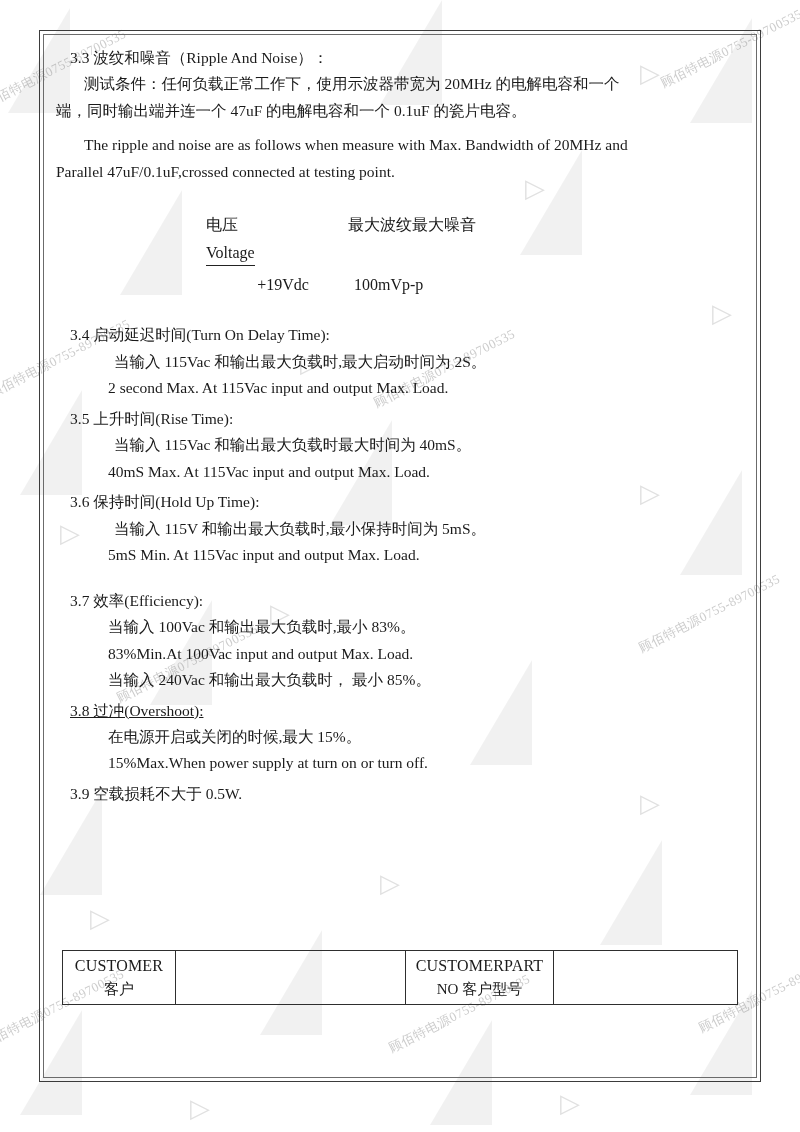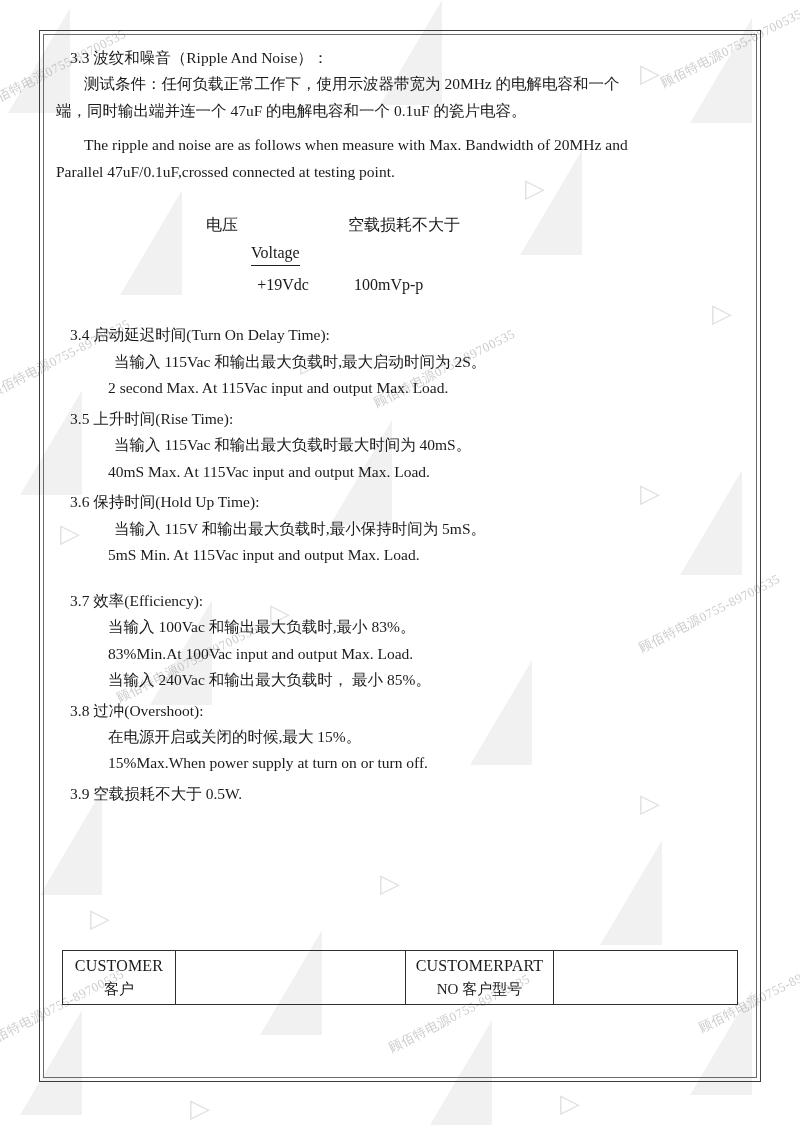--- a/index.html
+++ b/index.html
@@ -180,23 +180,23 @@
   <div class="p indent0">端，同时输出端并连一个 47uF 的电解电容和一个 0.1uF 的瓷片电容。</div>
   <div class="gap-s"></div>
   <div class="p indent-h">The ripple and noise are as follows when measure with Max. Bandwidth of 20MHz and</div>
   <div class="p indent0">Parallel 47uF/0.1uF,crossed connected at testing point.</div>
 
   <div class="gap-l"></div>
 
   <div class="ripple-table">
     <div class="rt-row">
       <div class="rt-c1">电压</div>
-      <div class="rt-c2">空载损耗不大于</div>
+      <div class="rt-c2">最大波纹最大噪音</div>
     </div>
-    <div class="rt-row" style="margin-top:2px;margin-left:45px;">
+    <div class="rt-row" style="margin-top:2px;">
       <div class="rt-c1"><span class="rt-underline">Voltage</span></div>
     </div>
     <div class="rt-row" style="margin-top:6px;">
       <div class="rt-c1" style="padding-left:6px;text-align:center;">+19Vdc</div>
       <div class="rt-c2">100mVp-p</div>
     </div>
   </div>
 
   <div class="gap-l"></div>
 
@@ -210,21 +210,21 @@
 
   <div class="p indent1" style="margin-top:6px;">3.6 保持时间(Hold Up Time):</div>
   <div class="p indent-sub">当输入 115V 和输出最大负载时,最小保持时间为 5mS。</div>
   <div class="p indent-sub2">5mS Min. At 115Vac input and output Max. Load.</div>
 
   <div class="p indent1" style="margin-top:21px;">3.7 效率(Efficiency):</div>
   <div class="p indent-sub2">当输入 100Vac 和输出最大负载时,最小 83%。</div>
   <div class="p indent-sub2">83%Min.At 100Vac input and output Max. Load.</div>
   <div class="p indent-sub2">当输入 240Vac 和输出最大负载时， 最小 85%。</div>
 
-  <div class="p indent1" style="margin-top:6px;">3.8 过冲(Overshoot):</div>
+  <div class="p indent1" style="margin-top:6px;text-decoration:underline;">3.8 过冲(Overshoot):</div>
   <div class="p indent-sub2">在电源开启或关闭的时候,最大 15%。</div>
   <div class="p indent-sub2">15%Max.When power supply at turn on or turn off.</div>
 
   <div class="p indent1" style="margin-top:6px;">3.9  空载损耗不大于 0.5W.</div>
 </div>
 
 <table id="footer-table">
   <tbody>
       <tr>
     <td class="ft-h" style="width:108px;">

